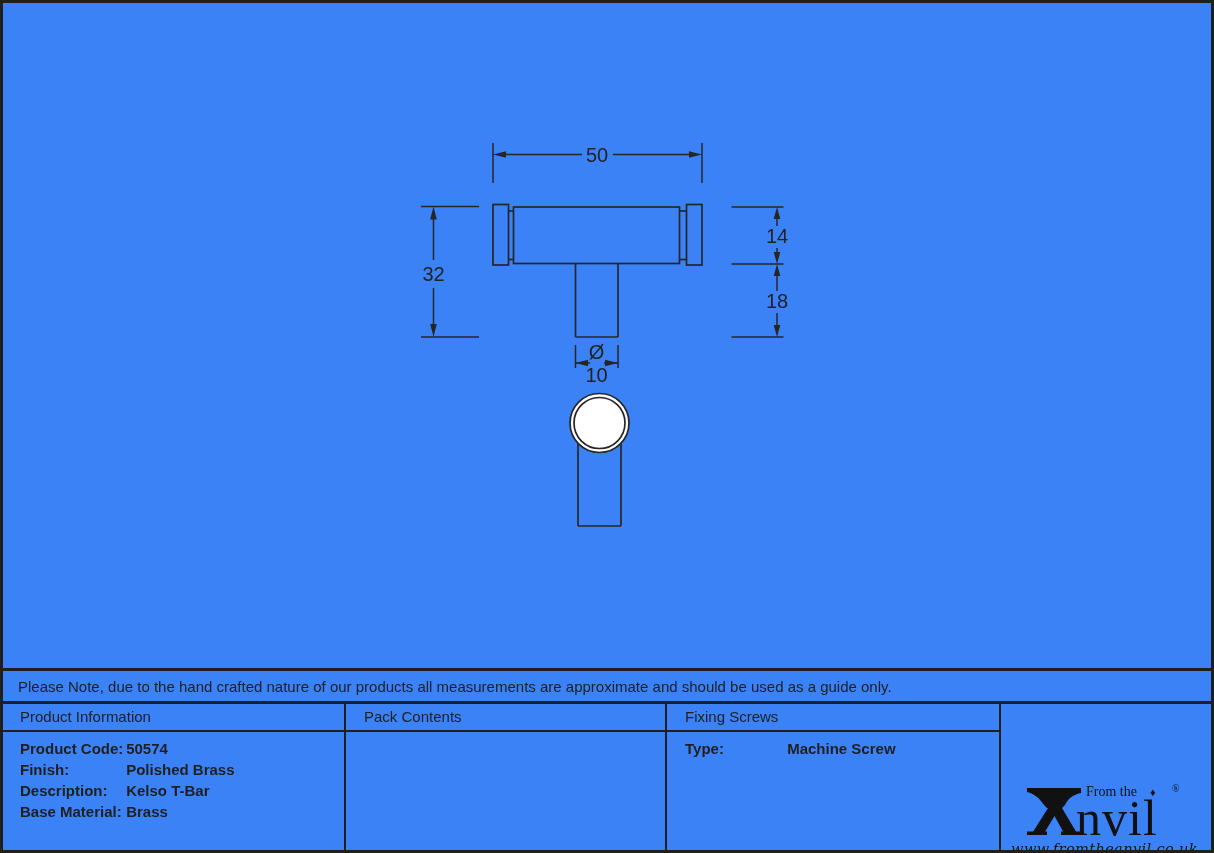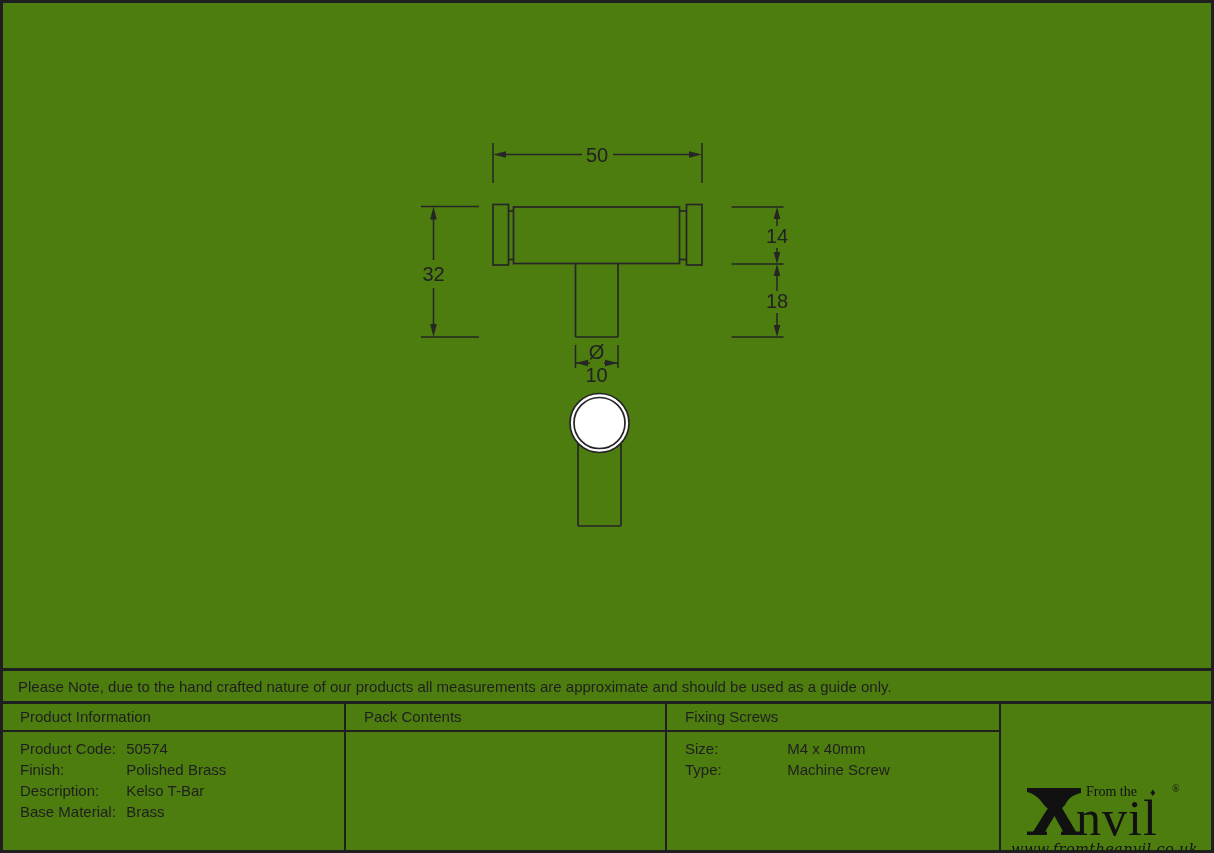--- a/index.html
+++ b/index.html
@@ -1,20 +1,20 @@
 <!DOCTYPE html>
 <html><head>
 <meta charset="utf-8">
 <style>
   * { margin:0; padding:0; box-sizing:border-box; }
   html,body { background:#ffffff; }
   .page {
     position:relative;
     width:1214px; height:853px;
-    background:#4d7c0f;
+    background:#3b82f6;
     font-family:"Liberation Sans", sans-serif;
     color:#1f1f1f;
     overflow:hidden;
   }
   .border-overlay {
     position:absolute; inset:0;
     border:3px solid #1f1f1f;
     pointer-events:none;
     z-index:20;
   }
@@ -27,21 +27,21 @@
   .hline, .vline { position:absolute; background:#1f1f1f; }
   .note-row {
     position:absolute; left:18px; top:672px; height:15px;
     line-height:29px; font-size:15px; white-space:nowrap;
   }
   .col-header {
     position:absolute; top:704px; height:26px; line-height:26px;
     font-size:15px; white-space:nowrap;
   }
   .cell-block { position:absolute; top:738px; font-size:15px; }
-  .kv { line-height:21px; white-space:nowrap; }
+  .kv { line-height:21px; white-space:nowrap;font-weight:bold; }
   .kv .k { display:inline-block; }
   .col1 .k { width:102px; }
   .col3 .k { width:98px; }
   .li { line-height:21px; white-space:nowrap; }
   .logo-cell {
     position:absolute; left:999px; top:781px; width:211px;
     text-align:center;
   }
   .logo-www {
     font-family:"DejaVu Serif", serif;
@@ -157,24 +157,20 @@
     </div>
     <div class="kv">
       <span class="k">Base Material:</span>
       <span class="v">Brass</span>
     </div>
   </div>
 
 
   <div class="cell-block col3" style="left:685px;">
     <div class="kv">
-      <span class="k">Size:</span>
-      <span class="v">M4 x 40mm</span>
-    </div>
-    <div class="kv">
       <span class="k">Type:</span>
       <span class="v">Machine Screw</span>
     </div>
   </div>
 
   <div class="logo-cell">
     <svg width="158" height="56" viewBox="0 0 158 56">
 
       <path d="M1,7 L55,7 L55,12 C46,14 42,18 39,24 L36,27 L21,27 L18,24 C13,17 9,13 1,11 Z" fill="#111"></path>
       <path d="M22,27 L36,27 L52,54 L39,54 L28.5,35 L17,54 L5,54 Z" fill="#111"></path>

